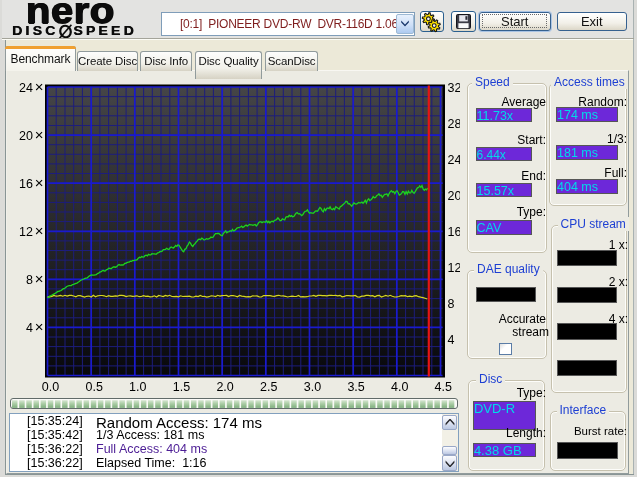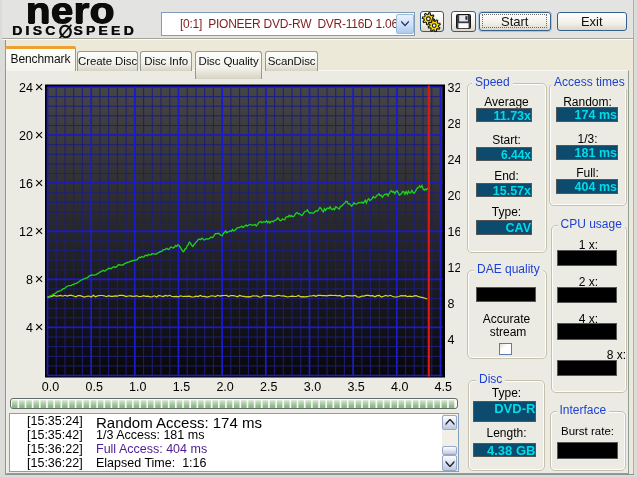--- a/index.html
+++ b/index.html
@@ -1,20 +1,20 @@
 <!DOCTYPE html>
 <html><head><meta charset="utf-8"><style>
 
 *{margin:0;padding:0;box-sizing:border-box}
 html,body{width:637px;height:477px;overflow:hidden}
 body{font-family:"Liberation Sans",sans-serif;background:#ece9d8;position:relative}
 .abs{position:absolute}
-.lcd{position:absolute;background:#0c4a6e;color:#00dbe8;font-weight:bold;text-align:right;border:1px solid #565656}
+.lcd{position:absolute;background:#6d28d9;color:#00dbe8;font-weight:normal;text-align:left;border:1px solid #565656}
 .blk{position:absolute;background:#000;border:1px solid #565656}
-.lab{position:absolute;color:#000;font-size:12px;text-align:center;white-space:nowrap}
+.lab{position:absolute;color:#000;font-size:12px;text-align:right;white-space:nowrap}
 .grp{position:absolute;border:1px solid #c6c1ae;border-radius:5px;background:transparent;box-shadow:inset 0 0 0 1px #fdfdfa}
 .gt{position:absolute;color:#1d3fd3;font-size:12px;background:#ecebe3;padding:0 3px;white-space:nowrap}
 .btn{position:absolute;border:1px solid #36618f;border-radius:3px;background:linear-gradient(#fff,#f2f0e8 60%,#dcd7c8);font-size:13px;color:#111;text-align:center}
 .tab{position:absolute;border:1px solid #919b9c;border-bottom:none;border-radius:3px 3px 0 0;background:linear-gradient(#fdfdfc,#f2f1ea 60%,#d6d2c4);font-size:11.5px;color:#111;text-align:center;white-space:nowrap;letter-spacing:-0.1px}
 
 </style></head><body>
 <div class="abs" style="left:0;top:0;width:637px;height:477px;background:#ece9d8"></div>
 <div class="abs" style="left:634px;top:0;width:3px;height:477px;background:#dbdbd8"></div>
 <div class="abs" style="left:0;top:38px;width:4.7px;height:439px;background:#dbdbd8"></div>
 <div class="abs" style="left:0;top:0;width:2.2px;height:38px;background:#dbdbd8"></div>
@@ -213,36 +213,36 @@
 <div class="lcd" style="left:475.5px;top:220.3px;width:56.5px;height:14.5px;line-height:14.5px;font-size:12.5px">CAV</div>
 <div class="grp" style="left:548.5px;top:83px;width:78px;height:123px"></div>
 <div class="gt" style="left:551px;top:75px">Access times</div>
 <div class="lab" style="left:548px;top:95.1px;width:79px">Random:</div>
 <div class="lcd" style="left:556px;top:106.7px;width:62px;height:15.5px;line-height:15.5px;font-size:12.5px">174 ms</div>
 <div class="lab" style="left:548px;top:131.8px;width:79px">1/3:</div>
 <div class="lcd" style="left:556px;top:144.9px;width:62px;height:15.5px;line-height:15.5px;font-size:12.5px">181 ms</div>
 <div class="lab" style="left:548px;top:165.6px;width:79px">Full:</div>
 <div class="lcd" style="left:556px;top:178.5px;width:62px;height:15.5px;line-height:15.5px;font-size:12.5px">404 ms</div>
 <div class="grp" style="left:550.5px;top:224.5px;width:76.5px;height:168.5px"></div>
-<div class="gt" style="left:557.5px;top:216.5px">CPU usage</div>
+<div class="gt" style="left:557.5px;top:216.5px">CPU stream</div>
 <div class="lab" style="left:549px;top:238.0px;width:79px">1 x:</div>
 <div class="blk" style="left:557px;top:249.8px;width:59.5px;height:16.3px"></div>
 <div class="lab" style="left:549px;top:274.8px;width:79px">2 x:</div>
 <div class="blk" style="left:557px;top:286.5px;width:59.5px;height:16.3px"></div>
 <div class="lab" style="left:549px;top:311.6px;width:79px">4 x:</div>
 <div class="blk" style="left:557px;top:323.3px;width:59.5px;height:16.3px"></div>
 <div class="lab" style="left:577px;top:348.4px;width:79px">8 x:</div>
 <div class="blk" style="left:557px;top:360.1px;width:59.5px;height:16.3px"></div>
 <div class="grp" style="left:467px;top:270px;width:79.5px;height:89px"></div>
 <div class="gt" style="left:474px;top:262px">DAE quality</div>
 <div class="blk" style="left:476.3px;top:286.7px;width:59.7px;height:15.8px"></div>
 <div class="lab" style="left:467px;top:312.3px;width:79px">Accurate</div>
 <div class="lab" style="left:467px;top:325.0px;width:82px">stream</div>
 <div class="abs" style="left:499.4px;top:343.2px;width:13.1px;height:12px;border:1px solid #5a7ca6;background:linear-gradient(135deg,#ddd 0%,#fff 40%)"></div>
 <div class="grp" style="left:467.5px;top:379.5px;width:77.5px;height:91px"></div>
 <div class="gt" style="left:476px;top:371.5px">Disc</div>
 <div class="lab" style="left:467px;top:386.0px;width:79px">Type:</div>
-<div class="lcd" style="left:472.9px;top:401.4px;width:63.5px;height:21px;line-height:14.4px;font-size:13px">DVD-R</div>
+<div class="lcd" style="left:472.9px;top:401.4px;width:63.5px;height:29px;line-height:14.4px;font-size:13px">DVD-R</div>
 <div class="lab" style="left:467px;top:425.9px;width:79px">Length:</div>
 <div class="lcd" style="left:472.9px;top:442.5px;width:63.5px;height:14.7px;line-height:14.7px;font-size:13px">4.38 GB</div>
 <div class="grp" style="left:549.5px;top:410.5px;width:76.5px;height:60.5px"></div>
 <div class="gt" style="left:556.5px;top:402.5px">Interface</div>
 <div class="lab" style="left:548px;top:425.2px;width:79px;font-size:11.5px">Burst rate:</div>
 <div class="blk" style="left:556.5px;top:442.3px;width:61.5px;height:17.2px"></div>
 </body></html>

